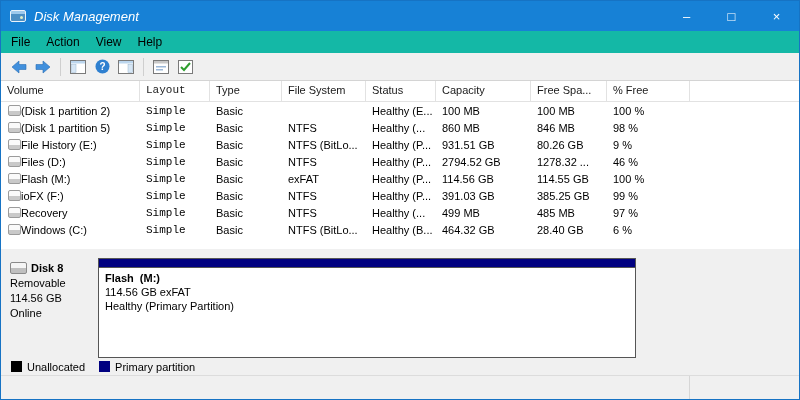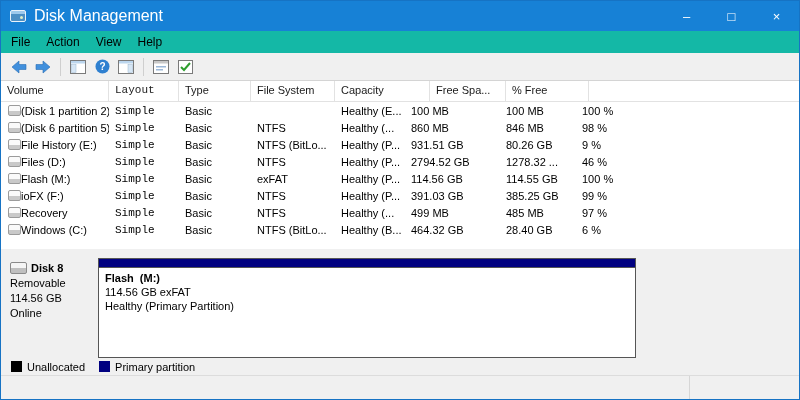--- a/index.html
+++ b/index.html
@@ -4,41 +4,41 @@
 <style>
   * { margin:0; padding:0; box-sizing:border-box; }
   html,body { width:800px; height:400px; }
   body { font-family:"Liberation Sans","DejaVu Sans",sans-serif; font-size:11px; color:#000; }
   .window { width:800px; height:400px; border:1px solid #1673c4; display:flex; flex-direction:column; background:#fff; overflow:hidden; }
 
   
   .titlebar { height:30px; flex:none; background:#1781d6; display:flex; align-items:center; color:#fff; }
   .title-icon { width:16px; height:12px; margin-left:9px; border:1px solid #eaf3fb; border-radius:2px; background:linear-gradient(#9ec9ec 30%, #4d8fc4 30%); position:relative; }
   .title-icon::after { content:""; position:absolute; right:2px; bottom:2px; width:3px; height:3px; background:#dff0c8; border-radius:50%; }
-  .title-text { margin-left:8px; font-size:16px; }
+  .title-text { margin-left:8px; font-size:13px;font-style:italic; }
   .win-controls { margin-left:auto; display:flex; height:100%; }
   .win-btn { width:45px; height:100%; display:flex; align-items:center; justify-content:center; font-size:13px; cursor:default; }
 
   
   .menubar { height:22px; flex:none; background:#14b8a6; display:flex; align-items:center; padding-left:2px; }
   .menu-item { padding:0 8px; height:100%; display:flex; align-items:center; font-size:12px; }
 
   
   .toolbar { height:28px; flex:none; background:#f0f0f0; border-bottom:1px solid #d4d4d4; display:flex; align-items:center; padding-left:6px; }
   .tb-btn { width:24px; height:22px; display:flex; align-items:center; justify-content:center; }
   .tb-sep { width:1px; height:18px; background:#cfcfcf; margin:0 5px; }
 
   
   .listview { height:168px; flex:none; background:#fff; display:flex; flex-direction:column; overflow:hidden; }
   .lv-header { height:21px; flex:none; display:flex; border-bottom:1px solid #e2e2e2; background:#fff; }
   .lv-h { border-right:1px solid #e2e2e2; padding:3px 4px 0 6px; white-space:nowrap; overflow:hidden; color:#1a1a1a; }
   .lv-h.filler { border-right:none; flex:1; }
   .lv-row { height:17px; flex:none; display:flex; align-items:center; }
   .lv-c { padding:0 4px 0 6px; white-space:nowrap; overflow:hidden; }
-  .c0 { width:108px; } .c1 { width:70px;font-family:Liberation Mono, monospace; } .c2 { width:72px; } .c3 { width:84px; }
+  .c0 { width:139px; } .c1 { width:70px;font-family:Liberation Mono, monospace; } .c2 { width:72px; } .c3 { width:84px; }
   .c4 { width:70px; } .c5 { width:95px; } .c6 { width:76px; } .c7 { width:83px; }
   .vol-cell { display:flex; align-items:center; padding-left:7px; }
   .vol-icon { width:13px; height:11px; flex:none; border:1px solid #9b9b9b; border-radius:2px; background:linear-gradient(#fafafa 55%, #c9c9c9 55%); }
 
   
   .splitter { height:5px; flex:none; background:#f0f0f0; }
 
   
   .bottom { height:104px; flex:none; background:#f0f0f0; padding:4px 8px 0 8px; display:flex; }
   .disk-info { width:86px; flex:none; padding:2px 0 0 1px; }
@@ -130,20 +130,21 @@
         </svg>
     </div>
   </div>
 
   <div class="listview">
     <div class="lv-header">
       <div class="lv-h c0">Volume</div>
       <div class="lv-h c1">Layout</div>
       <div class="lv-h c2">Type</div>
       <div class="lv-h c3">File System</div>
+      <div class="lv-h c4">Status</div>
       <div class="lv-h c5">Capacity</div>
       <div class="lv-h c6">Free Spa...</div>
       <div class="lv-h c7">% Free</div>
       <div class="lv-h filler"></div>
     </div>
 
     <div class="lv-row">
       <div class="lv-c c0 vol-cell">
           <span class="vol-icon"></span>
           <span>(Disk 1 partition 2)</span>
@@ -153,21 +154,21 @@
       <div class="lv-c c3"></div>
       <div class="lv-c c4">Healthy (E...</div>
       <div class="lv-c c5">100 MB</div>
       <div class="lv-c c6">100 MB</div>
       <div class="lv-c c7">100 %</div>
     </div>
 
     <div class="lv-row">
       <div class="lv-c c0 vol-cell">
           <span class="vol-icon"></span>
-          <span>(Disk 6 partition 5)</span>
+          <span>(Disk 1 partition 5)</span>
         </div>
       <div class="lv-c c1">Simple</div>
       <div class="lv-c c2">Basic</div>
       <div class="lv-c c3">NTFS</div>
       <div class="lv-c c4">Healthy (...</div>
       <div class="lv-c c5">860 MB</div>
       <div class="lv-c c6">846 MB</div>
       <div class="lv-c c7">98 %</div>
     </div>
 

